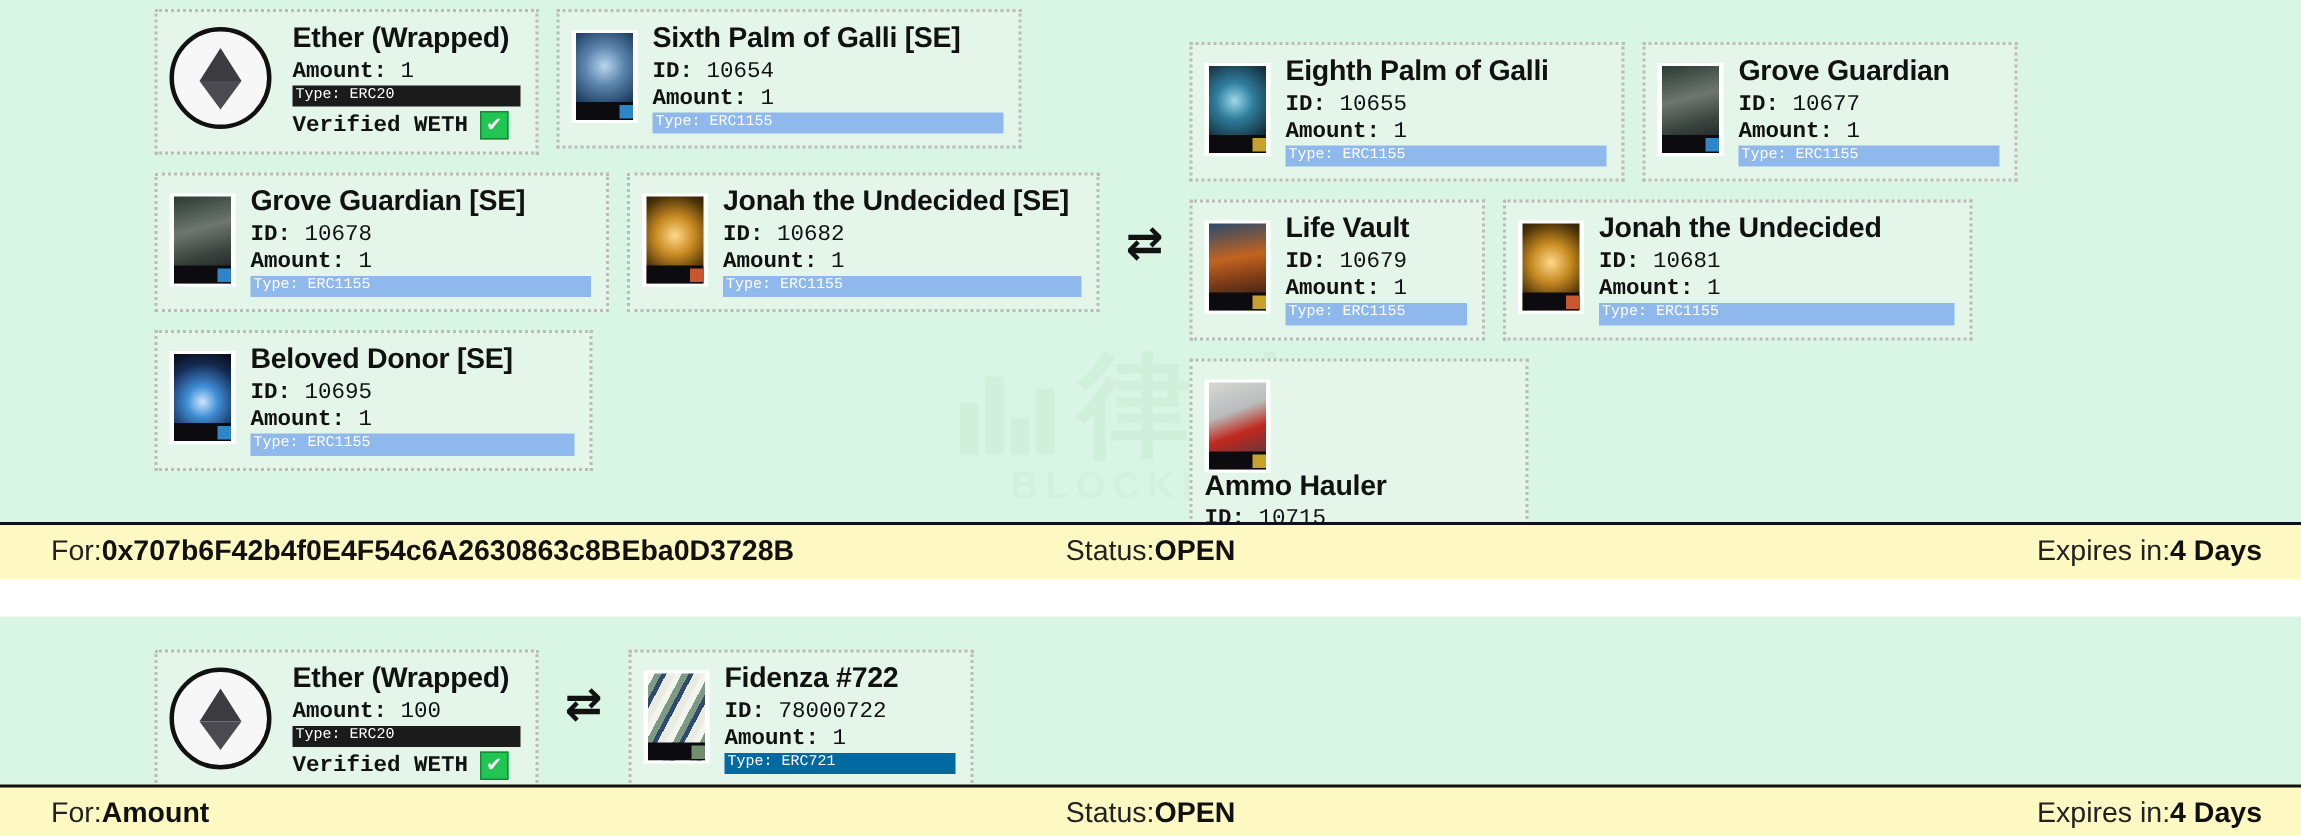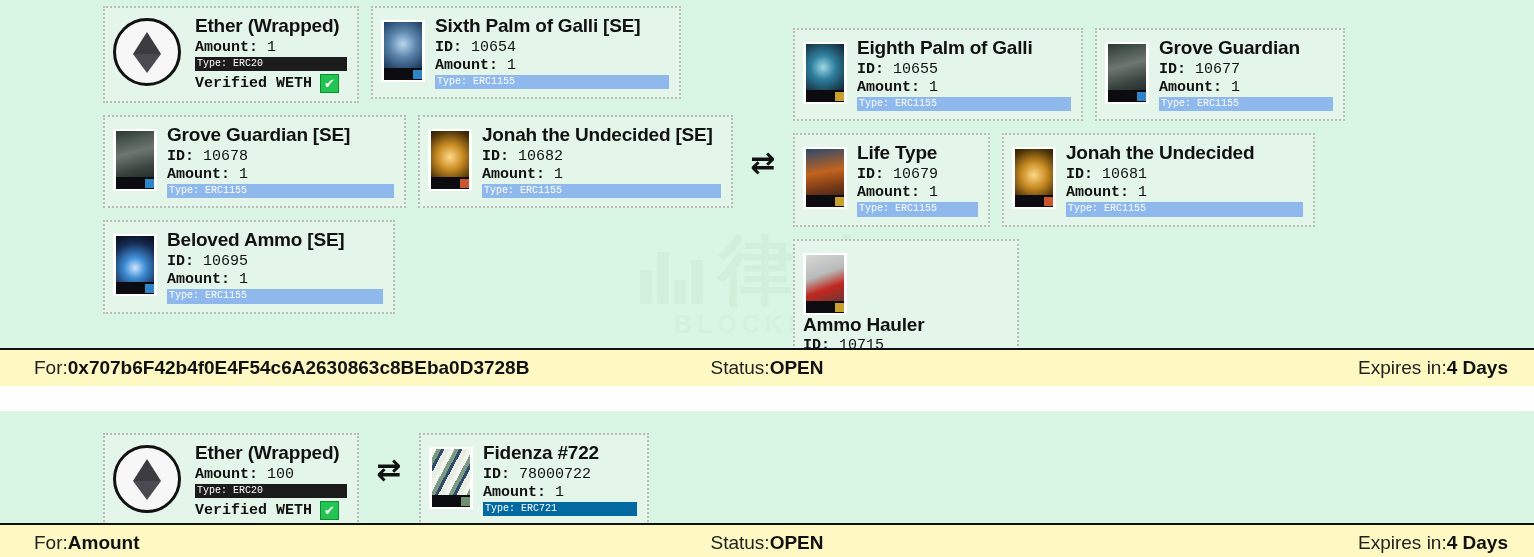--- a/index.html
+++ b/index.html
@@ -312,21 +312,21 @@
                 </div>
               </div>
             </div>
             <div class="row">
               <div class="card" style="width: 292px;">
                 <div class="card-thumb">
                   <div class="art" style="background: radial-gradient(circle at 50% 55%, rgb(207, 230, 255) 0%, rgb(63, 142, 214) 28%, rgb(21, 42, 82) 68%, rgb(6, 10, 20) 100%);"></div>
                   <div class="tag" style="background: rgb(46, 134, 200);"></div>
                 </div>
                 <div class="card-info">
-                  <div class="card-title">Beloved Ammo [SE]</div>
+                  <div class="card-title">Beloved Donor [SE]</div>
                   <div class="card-line"><b>ID:</b> <span>10695</span></div>
                   <div class="card-line"><b>Amount:</b> <span>1</span></div>
                   <div class="type-line type-erc1155"><span>Type:</span> <span>ERC1155</span></div>
                 </div>
               </div>
             </div>
           </div>
         </div>
         <div class="swap-col" style="width: 48px; margin-top: 148px;">
           <span class="swap-icon">⇄</span>
@@ -360,21 +360,21 @@
                   </div>
                 </div>
               </div>
               <div class="row">
                 <div class="card" style="width: 197px;">
                   <div class="card-thumb">
                     <div class="art" style="background: linear-gradient(170deg, rgb(42, 74, 110) 0%, rgb(194, 99, 31) 40%, rgb(122, 58, 22) 65%, rgb(18, 22, 31) 100%);"></div>
                     <div class="tag" style="background: rgb(200, 160, 46);"></div>
                   </div>
                   <div class="card-info">
-                    <div class="card-title">Life Type</div>
+                    <div class="card-title">Life Vault</div>
                     <div class="card-line"><b>ID:</b> <span>10679</span></div>
                     <div class="card-line"><b>Amount:</b> <span>1</span></div>
                     <div class="type-line type-erc1155"><span>Type:</span> <span>ERC1155</span></div>
                   </div>
                 </div>
                 <div class="card" style="width: 313px;">
                   <div class="card-thumb">
                     <div class="art" style="background: radial-gradient(circle at 50% 45%, rgb(255, 217, 138) 0%, rgb(199, 138, 34) 35%, rgb(74, 50, 8) 72%, rgb(21, 16, 10) 100%);"></div>
                     <div class="tag" style="background: rgb(200, 86, 46);"></div>
                   </div>

